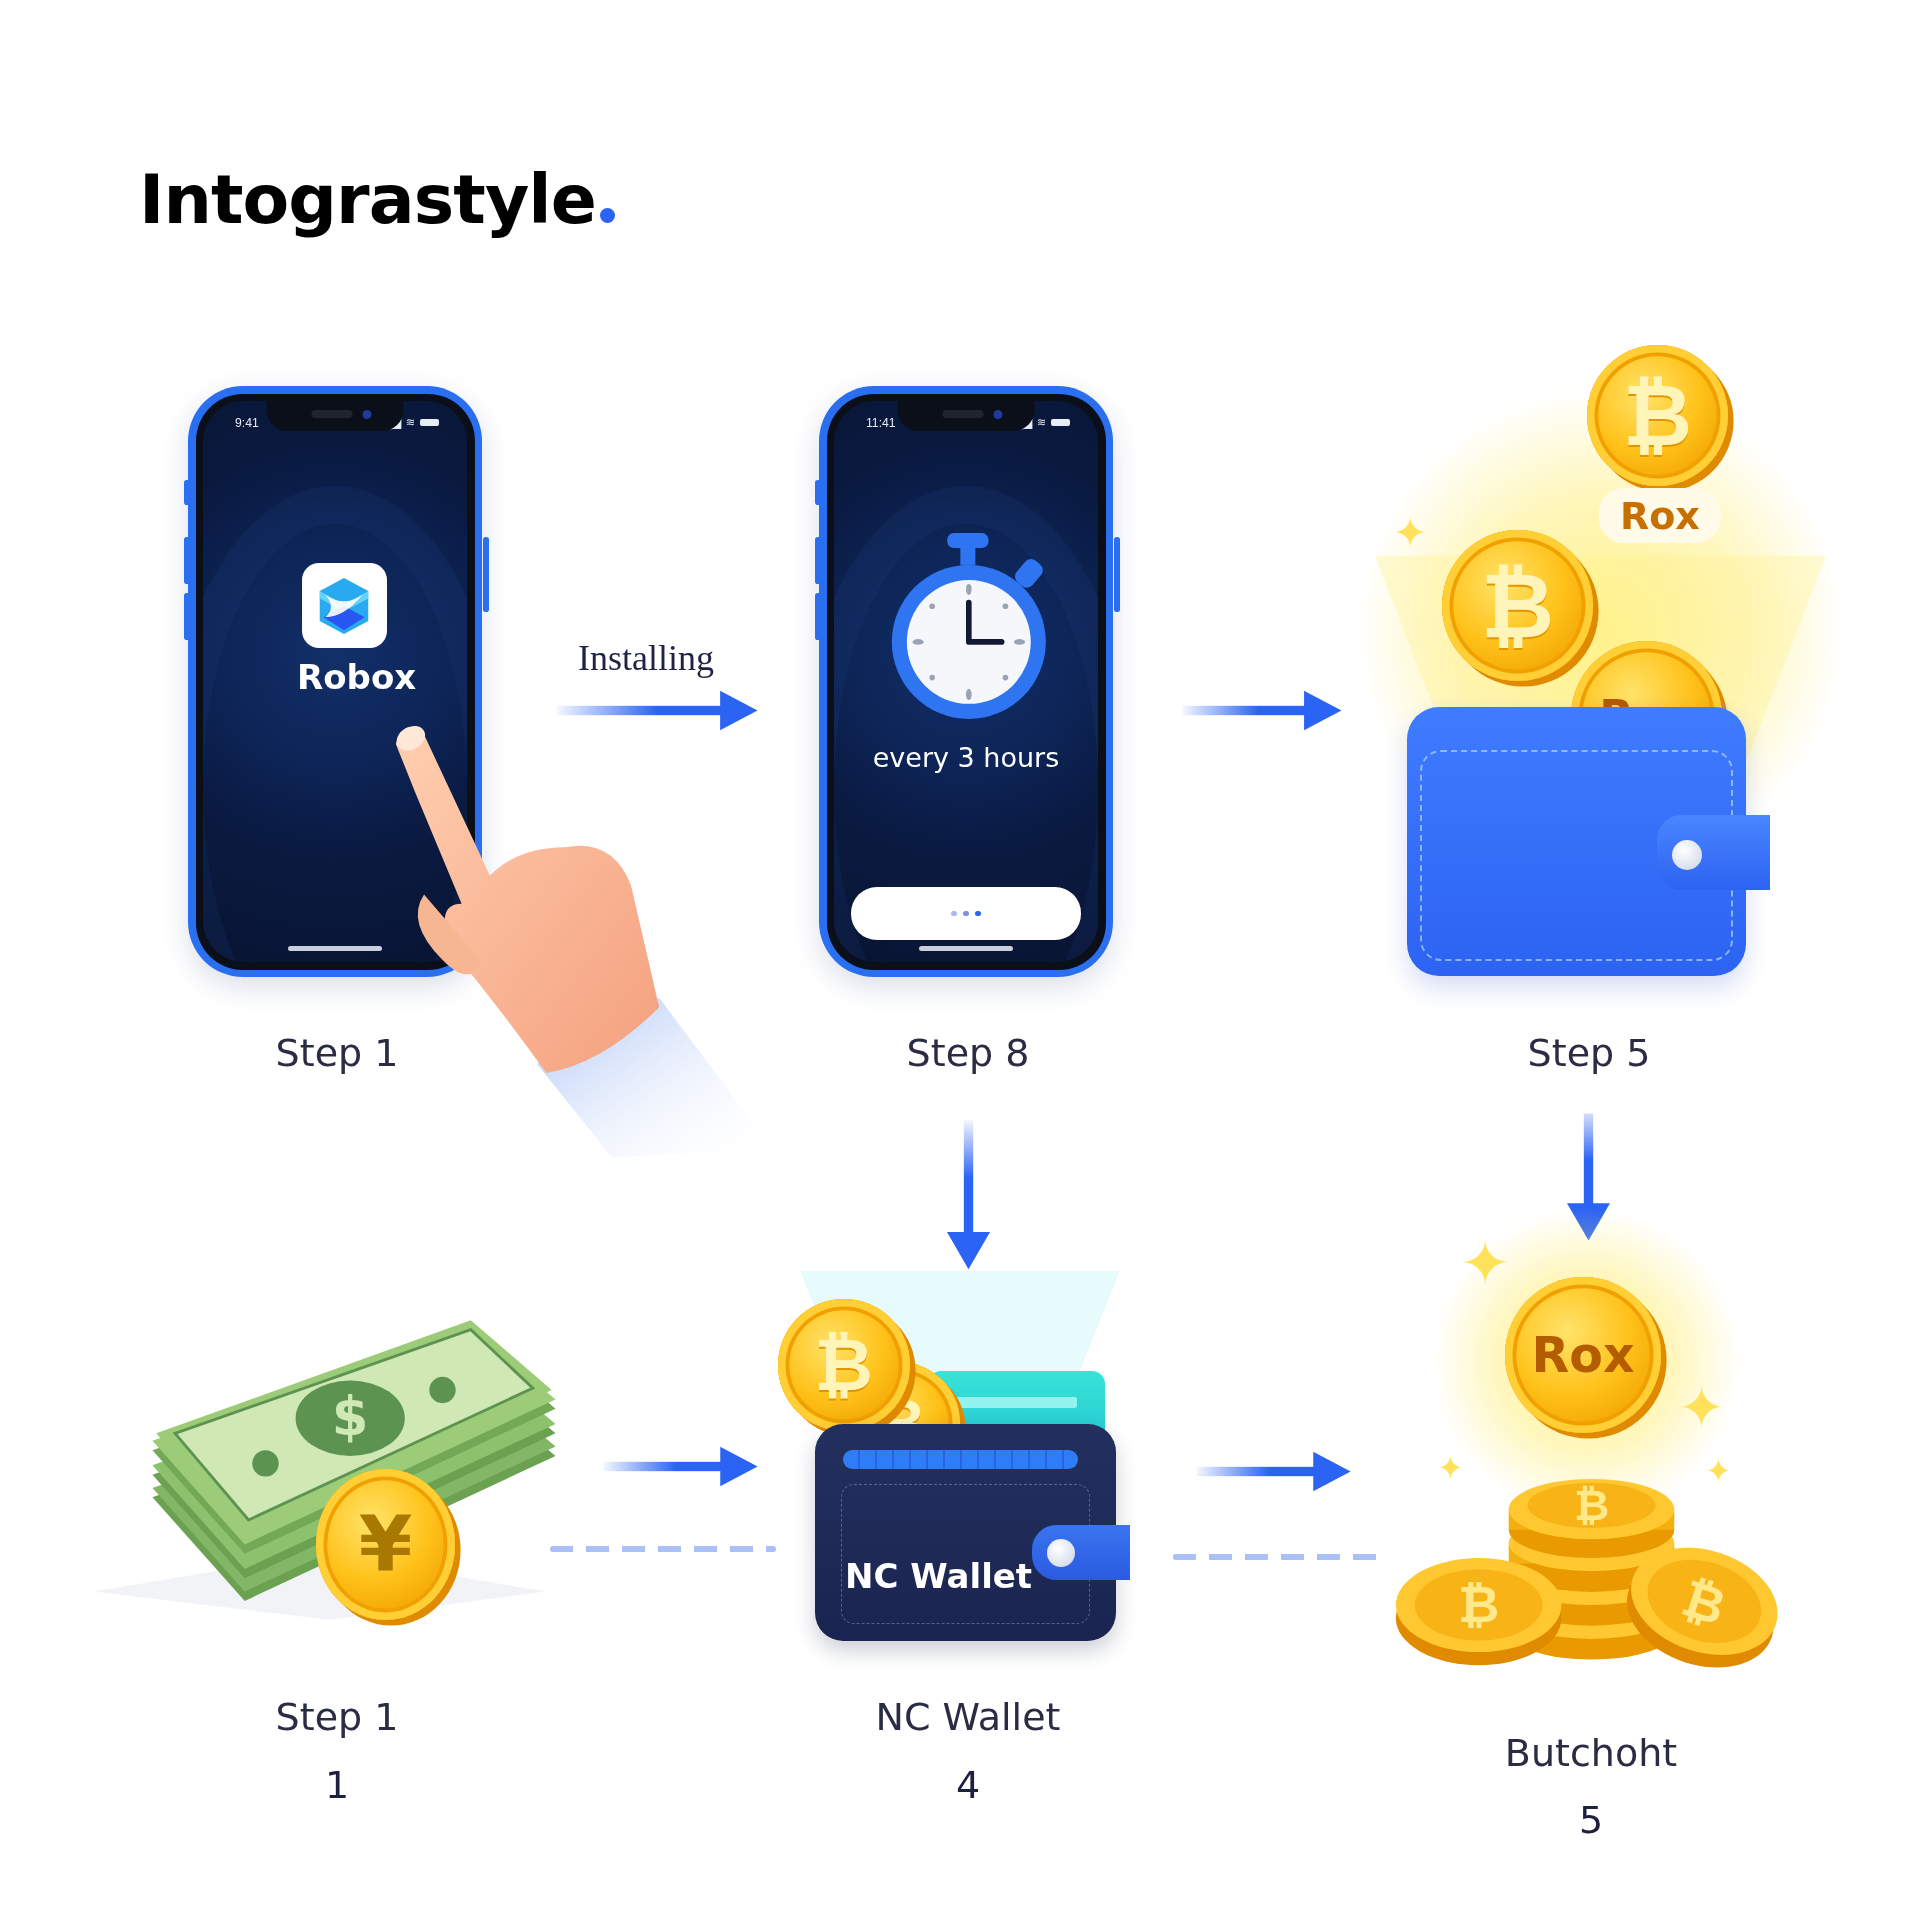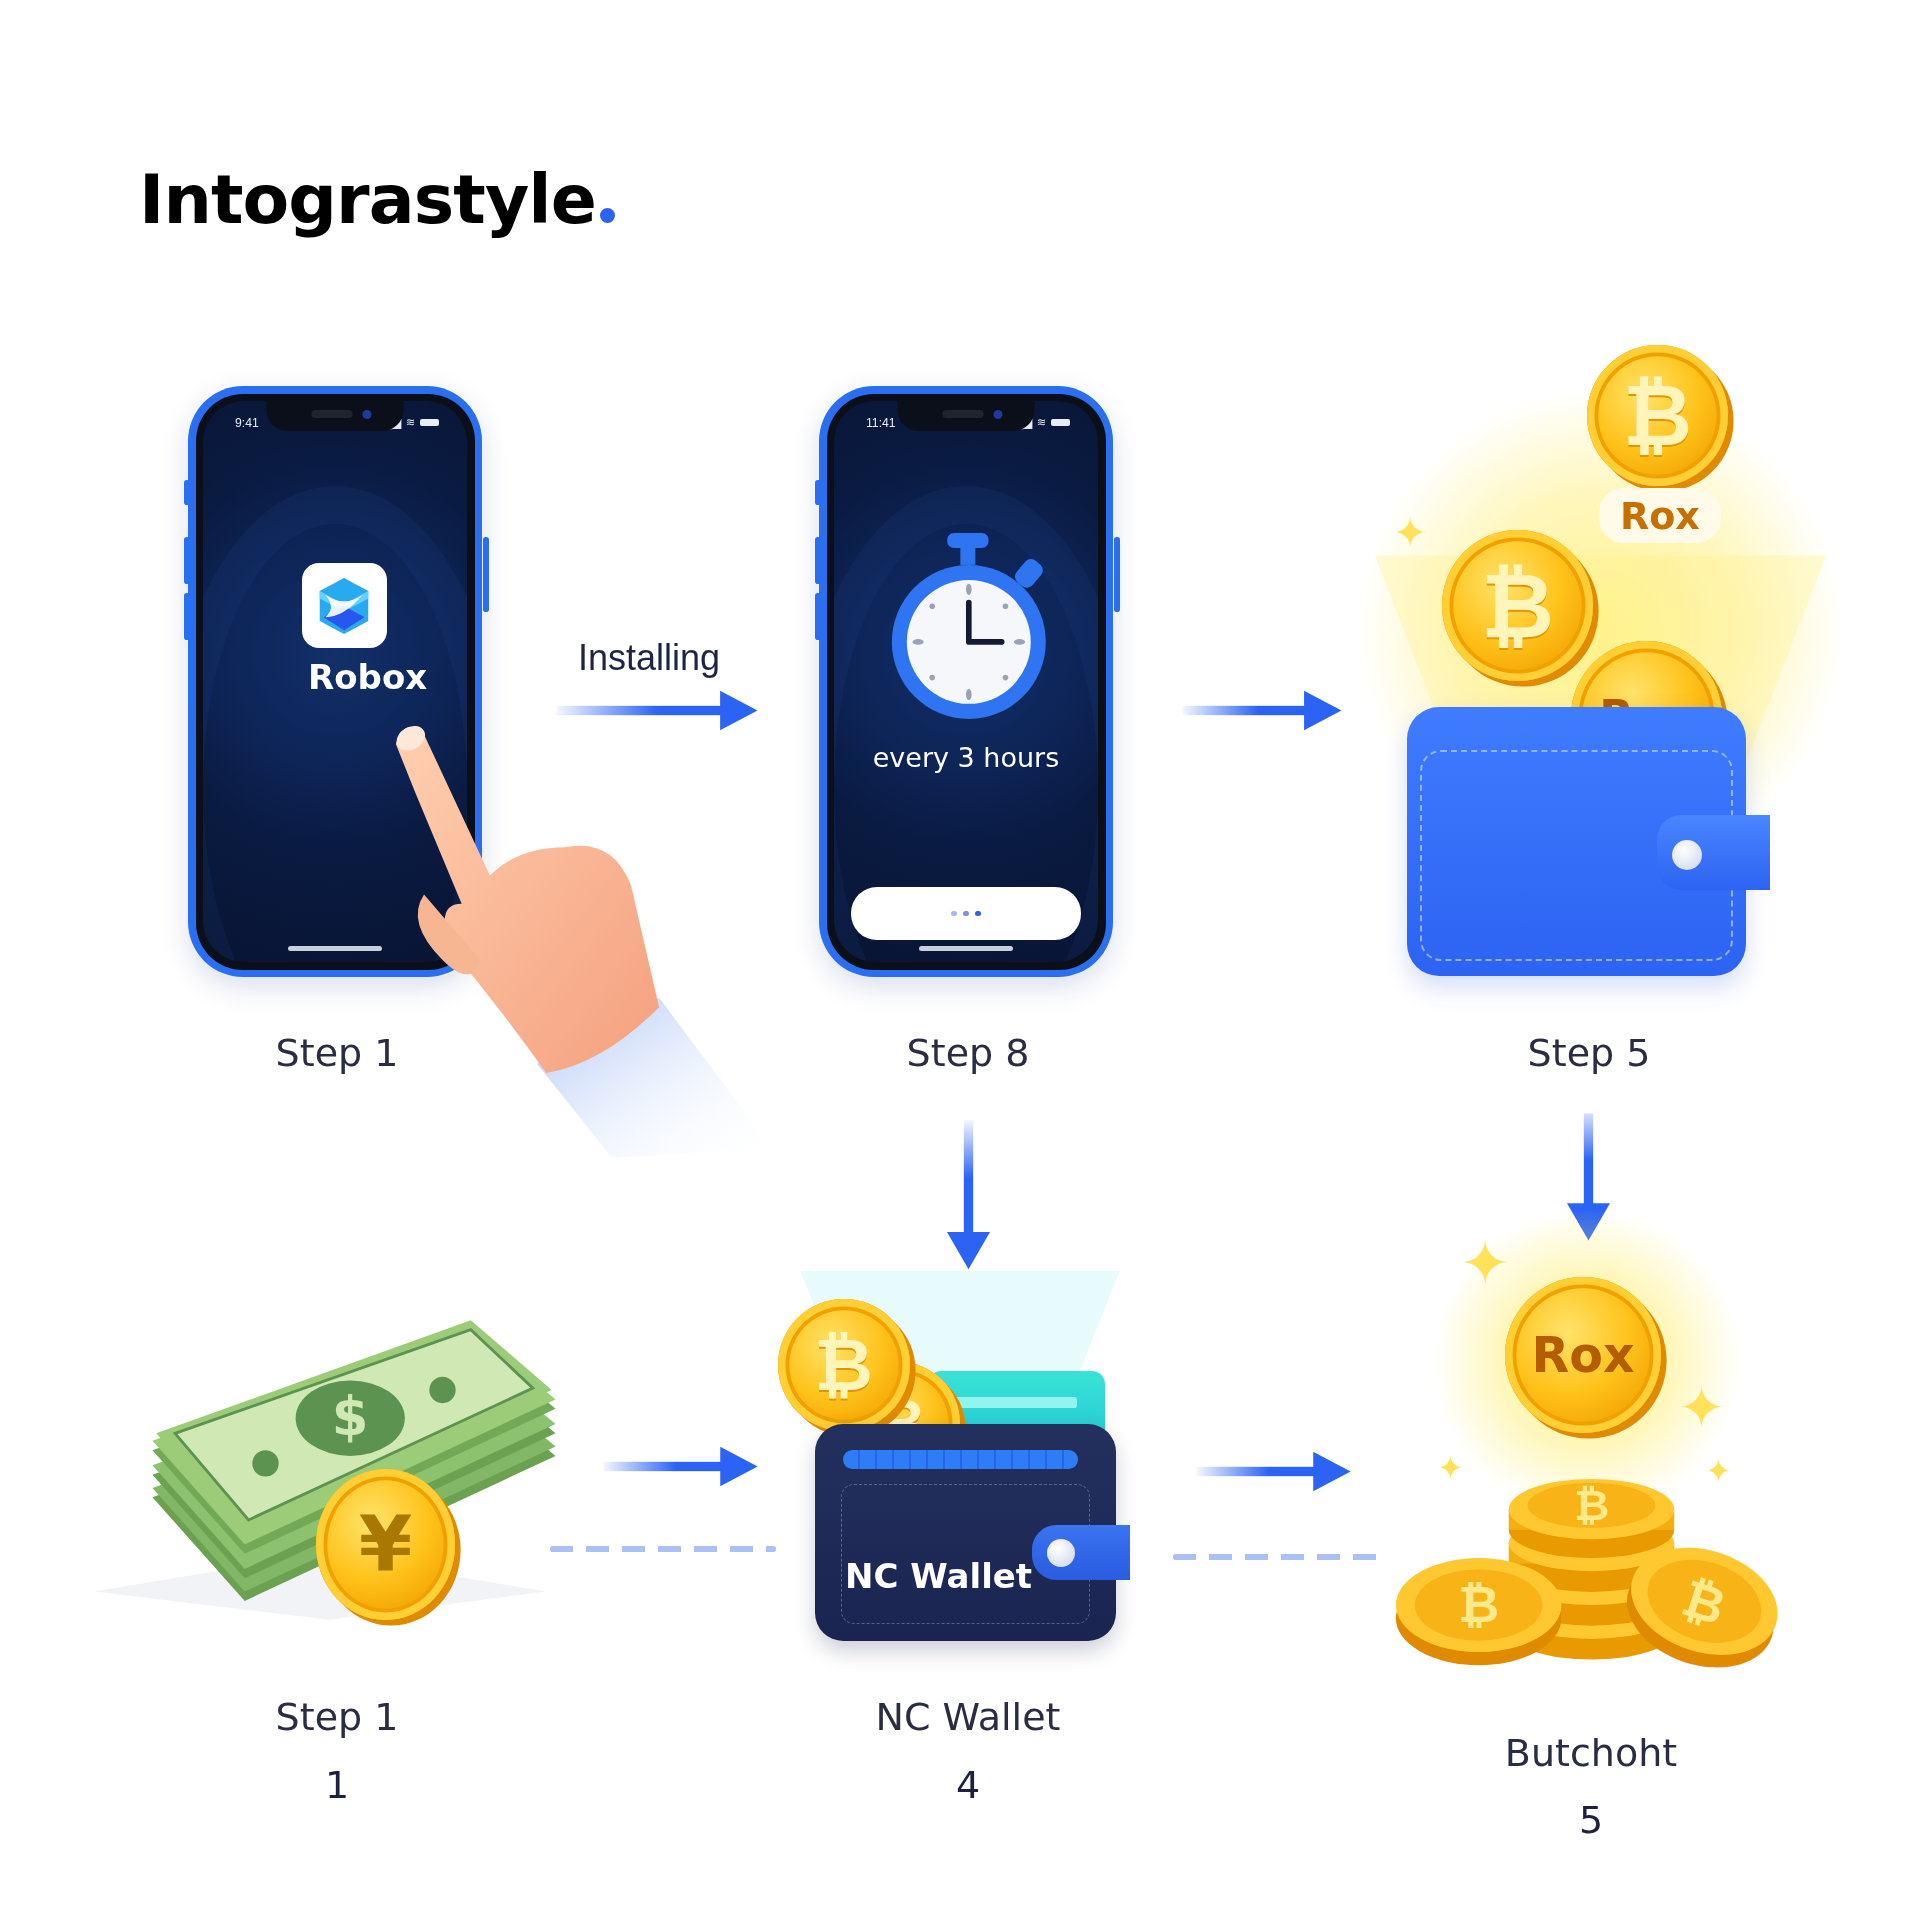--- a/index.html
+++ b/index.html
@@ -22,26 +22,26 @@
   .speaker { position: absolute; top: 9.4px; left: 45px; width: 41px; height: 7.5px; border-radius: 3.8px; background: #20242e; }
   .camera { position: absolute; top: 8.5px; left: 96px; width: 9.4px; height: 9.4px; border-radius: 50%; background: #1f3a9a; }
   .status-left { position: absolute; top: 15px; left: 32px; color: #e8ecf7; font-size: 12.2px; font-weight: 400; }
   .status-right { position: absolute; top: 15px; right: 28px; color: #e8ecf7; font-size: 11.3px; display: flex; gap: 4.7px; align-items: center; }
   .batt { width: 19px; height: 7.5px; background: #e8ecf7; border-radius: 1.9px; }
   .home-bar { position: absolute; bottom: 11.3px; left: 50%; transform: translateX(-50%); width: 94px; height: 4.7px; border-radius: 2.8px; background: #c9cfdd; }
   .side-btn { position: absolute; width: 5.6px; background: #2a6ff0; border-radius: 2.8px; }
 
   
   .app-icon { width: 85px; height: 85px; border-radius: 17px; background: #ffffff; display: flex; align-items: center; justify-content: center; }
-  .app-label { color: #ffffff; font-size: 34px; font-weight: 700; text-align: center; font-family: "DejaVu Sans", sans-serif; margin-left: 11px; }
+  .app-label { color: #ffffff; font-size: 34px; font-weight: 700; text-align: center; font-family: "DejaVu Sans", sans-serif; }
 
   
   .step-label { font-size: 38px; color: #2a2c44; text-align: center; width: 282px; font-family: "DejaVu Sans", sans-serif; }
   .step-num { font-size: 38px; color: #1e2040; text-align: center; width: 282px; font-family: "DejaVu Sans", sans-serif; }
-  .arrow-caption { font-size: 36px; color: #1f2345; font-family: Liberation Sans, sans-serif; }
+  .arrow-caption { font-size: 36px; color: #1f2345; font-family: Liberation Serif, serif; }
   .dash-line { height: 5.6px; background: repeating-linear-gradient(90deg, rgba(100,140,240,0.55) 0 22.6px, transparent 22.6px 36px); border-radius: 2.8px; }
 
   
   .coin { border-radius: 50%; display: flex; align-items: center; justify-content: center;
     background: radial-gradient(circle at 40% 35%, #ffe36a 0%, #ffc21a 45%, #f0a000 80%, #d98800 100%);
     box-shadow: inset 0 0 0 7.5px #ffcf35, inset 0 0 0 11.3px #f0a000, 5.6px 5.6px 0 #e08a00; color: #fff5b8; font-weight: 700; }
   .coin .sym { font-family: "DejaVu Sans", sans-serif; text-shadow: 0 1.9px 0 #e39400; }
   .coin.rox { color: #b35c00; }
   .coin.rox .sym { text-shadow: none; }
   .glow { border-radius: 50%; background: radial-gradient(circle, rgba(255,240,120,0.85) 0%, rgba(255,236,110,0.45) 40%, rgba(255,255,255,0) 70%); }

